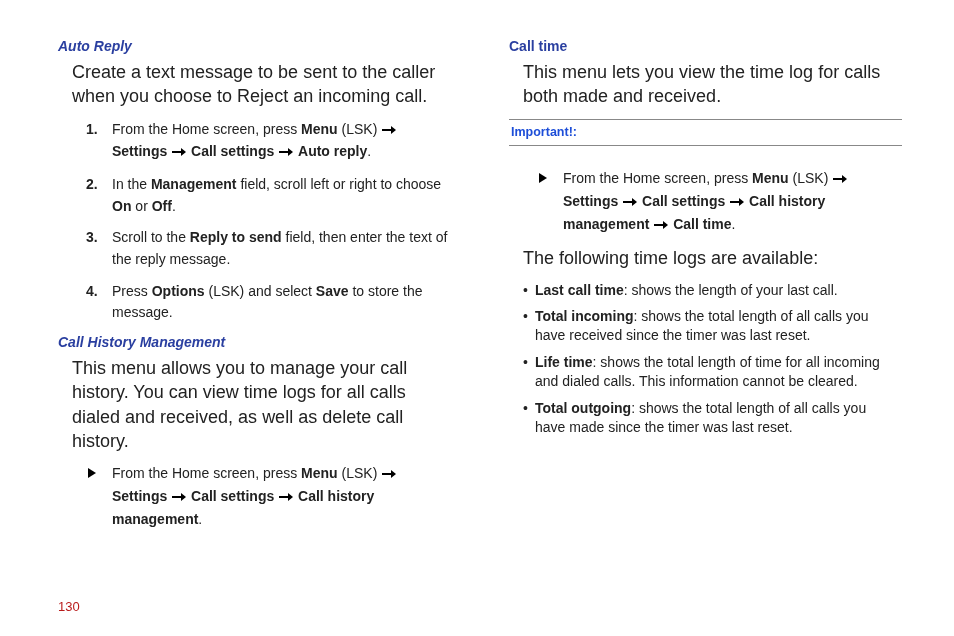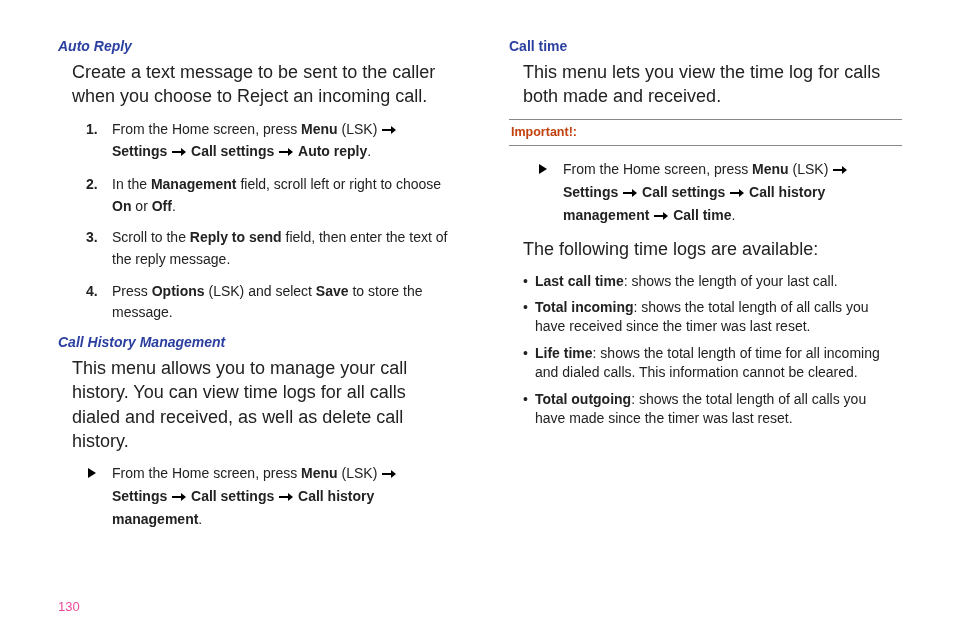--- a/index.html
+++ b/index.html
@@ -101,37 +101,37 @@
   b { font-weight: bold; }
   .arrow-icon {
     display: inline-block;
     vertical-align: -1px;
     margin: 0 1px;
   }
   .note-box {
     border-top: 1px solid #888;
     border-bottom: 1px solid #888;
     padding: 5px 2px;
-    margin: 8px 0 13px 0;
+    margin: 8px 0 22px 0;
     font-size: 12.5px;
     line-height: 1.25;
-    color: #c2410c;
+    color: #1d4ed8;
     display: flex;
     gap: 6px;
   }
   .note-box .note-label {
     font-weight: bold;
     white-space: nowrap;
   }
   .page-number {
     position: absolute;
     left: 58px;
     bottom: 22px;
     font-size: 13px;
-    color: #ec4899;
+    color: #b91c1c;
   }
 </style>
 </head>
 <body>
 
 <div class="page">
   <div class="columns">
 
     <div class="col">
 

